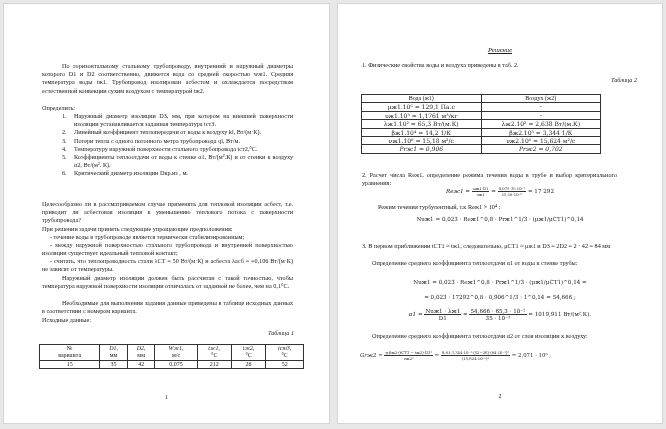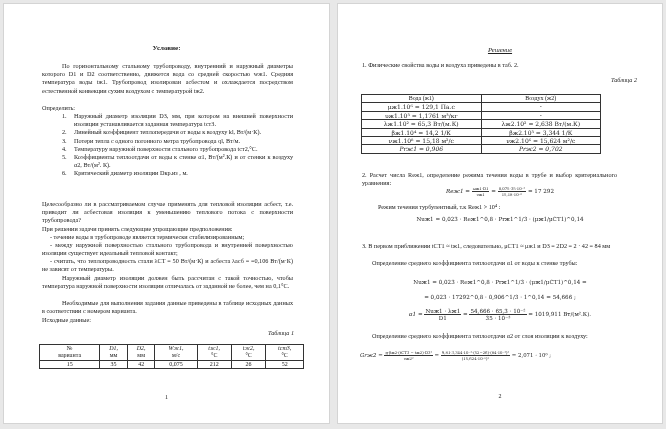--- a/index.html
+++ b/index.html
@@ -33,21 +33,20 @@
   .eq { text-align:center; }
   .frac { display:inline-block; vertical-align:middle; text-align:center; }
   .frac .n { display:block; border-bottom:0.6px solid #333; padding:0 1px; }
   .frac .d { display:block; padding:0 1px; }
   .small { font-size:3.8px; }
 </style>
 </head>
 <body>
 
 <div class="page" id="page1">
-  <div class="abs title" style="left:0;width:100%;top:40px;">Условие:</div>
 
   <div class="abs t just" style="left:38px;width:251px;top:58px;text-indent:20px;">По горизонтальному стальному трубопроводу, внутренний и наружный диаметры которого D1 и D2 соответственно, движется вода со средней скоростью wж1. Средняя температура воды tж1. Трубопровод изолирован асбестом и охлаждается посредством естественной конвекции сухим воздухом с температурой tж2.</div>
 
   <div class="abs t" style="left:38px;top:100px;">Определить:</div>
 
   <ol class="abs t just" style="left:58px;width:231px;top:108px;">
     <li><span class="num">1.</span><span>Наружный диаметр изоляции D3, мм, при котором на внешней поверхности изоляции устанавливается заданная температура tст3.</span></li>
     <li><span class="num">2.</span><span>Линейный коэффициент теплопередачи от воды к воздуху kl, Вт/(м·К).</span></li>
     <li><span class="num">3.</span><span>Потери тепла с одного погонного метра трубопровода ql, Вт/м.</span></li>
     <li><span class="num">4.</span><span>Температуру наружной поверхности стального трубопровода tст2,°С.</span></li>

